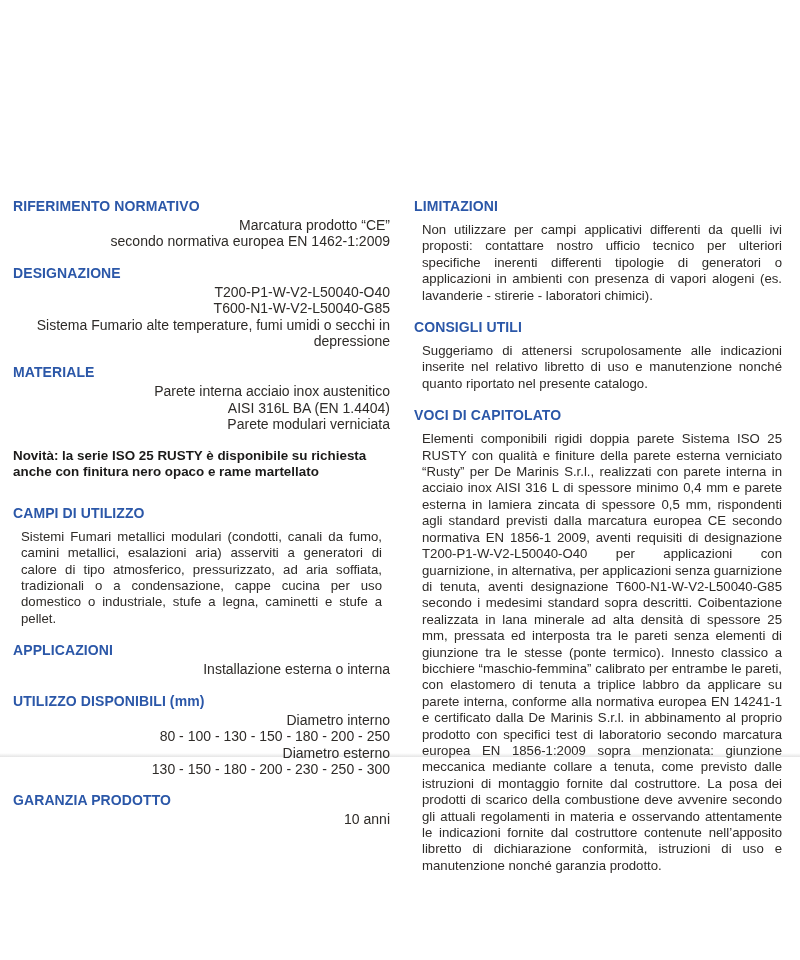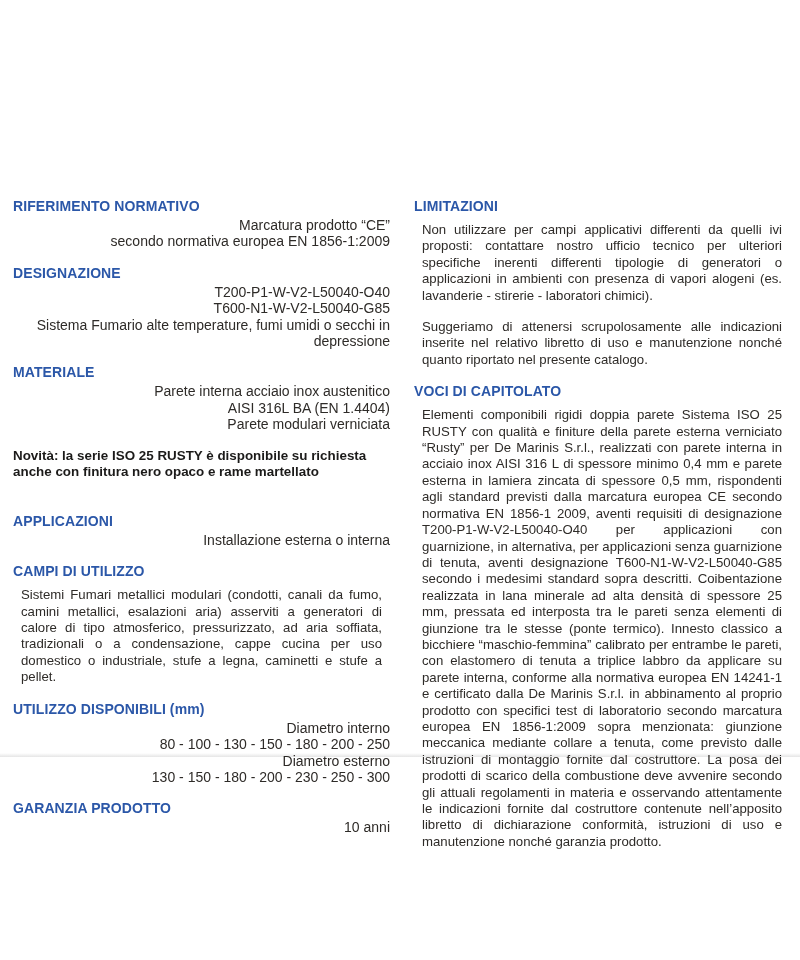--- a/index.html
+++ b/index.html
@@ -48,42 +48,42 @@
     line-height: 16.4px;
     text-align: justify;
   }
   p.note {
     margin: 10px 0 0 0;
     font-size: 13.4px;
     line-height: 16.6px;
     font-weight: bold;
     color: #1b1a19;
   }
-  section.note-block { margin-bottom: 32px; }
+  section.note-block { margin-bottom: 24px; }
 
   .page-edge {
     position: absolute;
     left: 0;
     top: 753px;
     width: 800px;
     height: 4px;
     background: linear-gradient(to bottom, rgba(0,0,0,0.00), rgba(0,0,0,0.10));
   }
 </style>
 </head>
 <body>
 
 <div class="page">
 
   <div class="col col-left">
 
     <section>
       <h3 class="sec-heading">RIFERIMENTO NORMATIVO</h3>
       <p class="line">Marcatura prodotto “CE”</p>
-      <p class="line">secondo normativa europea EN 1856-1:2009</p>
+      <p class="line">secondo normativa europea EN 1462-1:2009</p>
     </section>
 
     <section>
       <h3 class="sec-heading">DESIGNAZIONE</h3>
       <p class="line">T200-P1-W-V2-L50040-O40</p>
       <p class="line">T600-N1-W-V2-L50040-G85</p>
       <p class="line">Sistema Fumario alte temperature, fumi umidi o secchi in depressione</p>
     </section>
 
     <section>
@@ -91,27 +91,27 @@
       <p class="line">Parete interna acciaio inox austenitico</p>
       <p class="line">AISI 316L BA (EN 1.4404)</p>
       <p class="line">Parete modulari verniciata</p>
     </section>
 
     <section class="note-block">
       <p class="note">Novità: la serie ISO 25 RUSTY è disponibile su richiesta anche con finitura nero opaco e rame martellato</p>
     </section>
 
     <section>
-      <h3 class="sec-heading">APPLICAZIONI</h3>
-      <p class="line">Installazione esterna o interna</p>
+      <h3 class="sec-heading">CAMPI DI UTILIZZO</h3>
+      <p class="para">Sistemi Fumari metallici modulari (condotti, canali da fumo, camini metallici, esalazioni aria) asserviti a generatori di calore di tipo atmosferico, pressurizzato, ad aria soffiata, tradizionali o a condensazione, cappe cucina per uso domestico o industriale, stufe a legna, caminetti e stufe a pellet.</p>
     </section>
 
     <section>
-      <h3 class="sec-heading">CAMPI DI UTILIZZO</h3>
-      <p class="para">Sistemi Fumari metallici modulari (condotti, canali da fumo, camini metallici, esalazioni aria) asserviti a generatori di calore di tipo atmosferico, pressurizzato, ad aria soffiata, tradizionali o a condensazione, cappe cucina per uso domestico o industriale, stufe a legna, caminetti e stufe a pellet.</p>
+      <h3 class="sec-heading">APPLICAZIONI</h3>
+      <p class="line">Installazione esterna o interna</p>
     </section>
 
     <section>
       <h3 class="sec-heading">UTILIZZO DISPONIBILI (mm)</h3>
       <p class="line">Diametro interno</p>
       <p class="line">80 - 100 - 130 - 150 - 180 - 200 - 250</p>
       <p class="line">Diametro esterno</p>
       <p class="line">130 - 150 - 180 - 200 - 230 - 250 - 300</p>
     </section>
 
@@ -123,20 +123,21 @@
   </div>
 
   <div class="col col-right">
 
     <section>
       <h3 class="sec-heading">LIMITAZIONI</h3>
       <p class="para">Non utilizzare per campi applicativi differenti da quelli ivi proposti: contattare nostro ufficio tecnico per ulteriori specifiche inerenti differenti tipologie di generatori o applicazioni in ambienti con presenza di vapori alogeni (es. lavanderie - stirerie - laboratori chimici).</p>
     </section>
 
     <section>
+      <h3 class="sec-heading">CONSIGLI UTILI</h3>
       <p class="para">Suggeriamo di attenersi scrupolosamente alle indicazioni inserite nel relativo libretto di uso e manutenzione nonché quanto riportato nel presente catalogo.</p>
     </section>
 
     <section>
       <h3 class="sec-heading">VOCI DI CAPITOLATO</h3>
       <p class="para">Elementi componibili rigidi doppia parete Sistema ISO 25 RUSTY con qualità e finiture della parete esterna verniciato “Rusty” per De Marinis S.r.l., realizzati con parete interna in acciaio inox AISI 316 L di spessore minimo 0,4 mm e parete esterna in lamiera zincata di spessore 0,5 mm, rispondenti agli standard previsti dalla marcatura europea CE secondo normativa EN 1856-1 2009, aventi requisiti di designazione T200-P1-W-V2-L50040-O40 per applicazioni con guarnizione, in alternativa, per applicazioni senza guarnizione di tenuta, aventi designazione T600-N1-W-V2-L50040-G85 secondo i medesimi standard sopra descritti. Coibentazione realizzata in lana minerale ad alta densità di spessore 25 mm, pressata ed interposta tra le pareti senza elementi di giunzione tra le stesse (ponte termico). Innesto classico a bicchiere “maschio-femmina” calibrato per entrambe le pareti, con elastomero di tenuta a triplice labbro da applicare su parete interna, conforme alla normativa europea EN 14241-1 e certificato dalla De Marinis S.r.l. in abbinamento al proprio prodotto con specifici test di laboratorio secondo marcatura europea EN 1856-1:2009 sopra menzionata: giunzione meccanica mediante collare a tenuta, come previsto dalle istruzioni di montaggio fornite dal costruttore. La posa dei prodotti di scarico della combustione deve avvenire secondo gli attuali regolamenti in materia e osservando attentamente le indicazioni fornite dal costruttore contenute nell’apposito libretto di dichiarazione conformità, istruzioni di uso e manutenzione nonché garanzia prodotto.</p>
     </section>
 
   </div>
 

